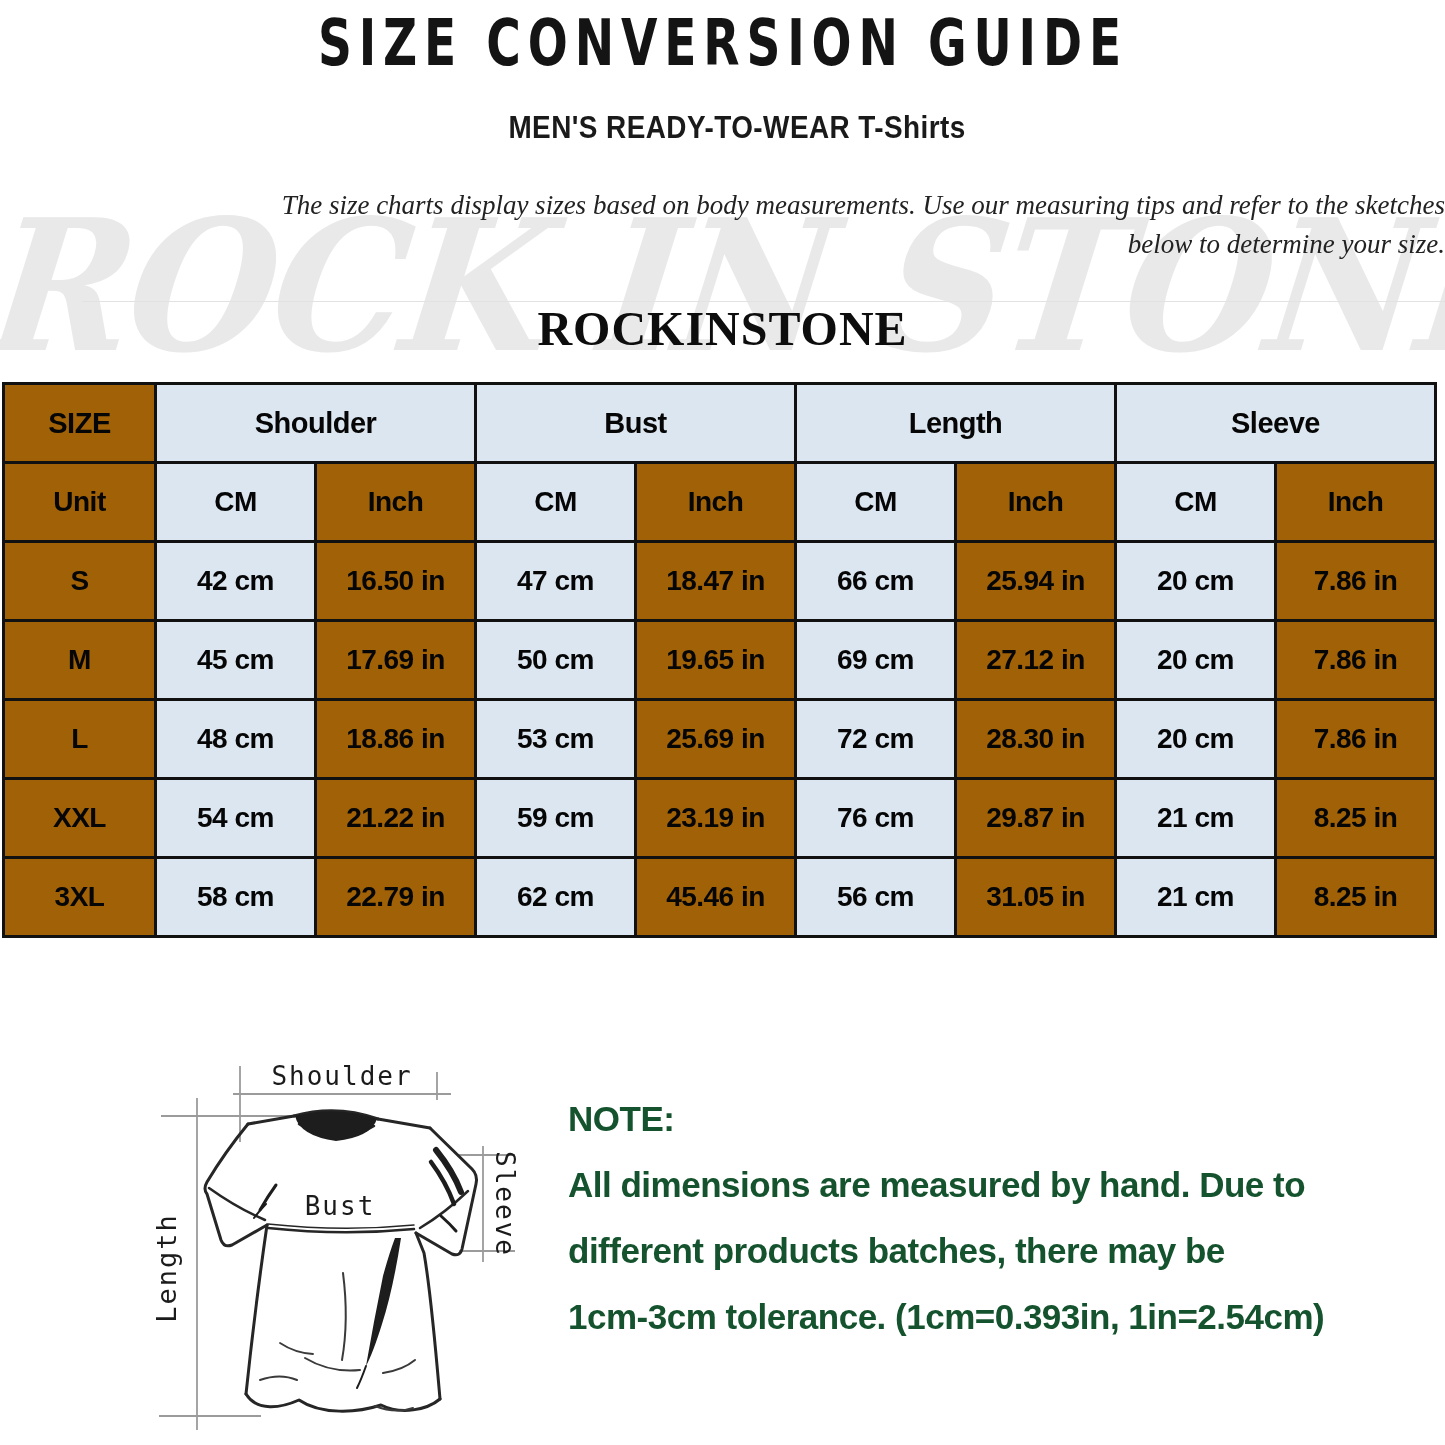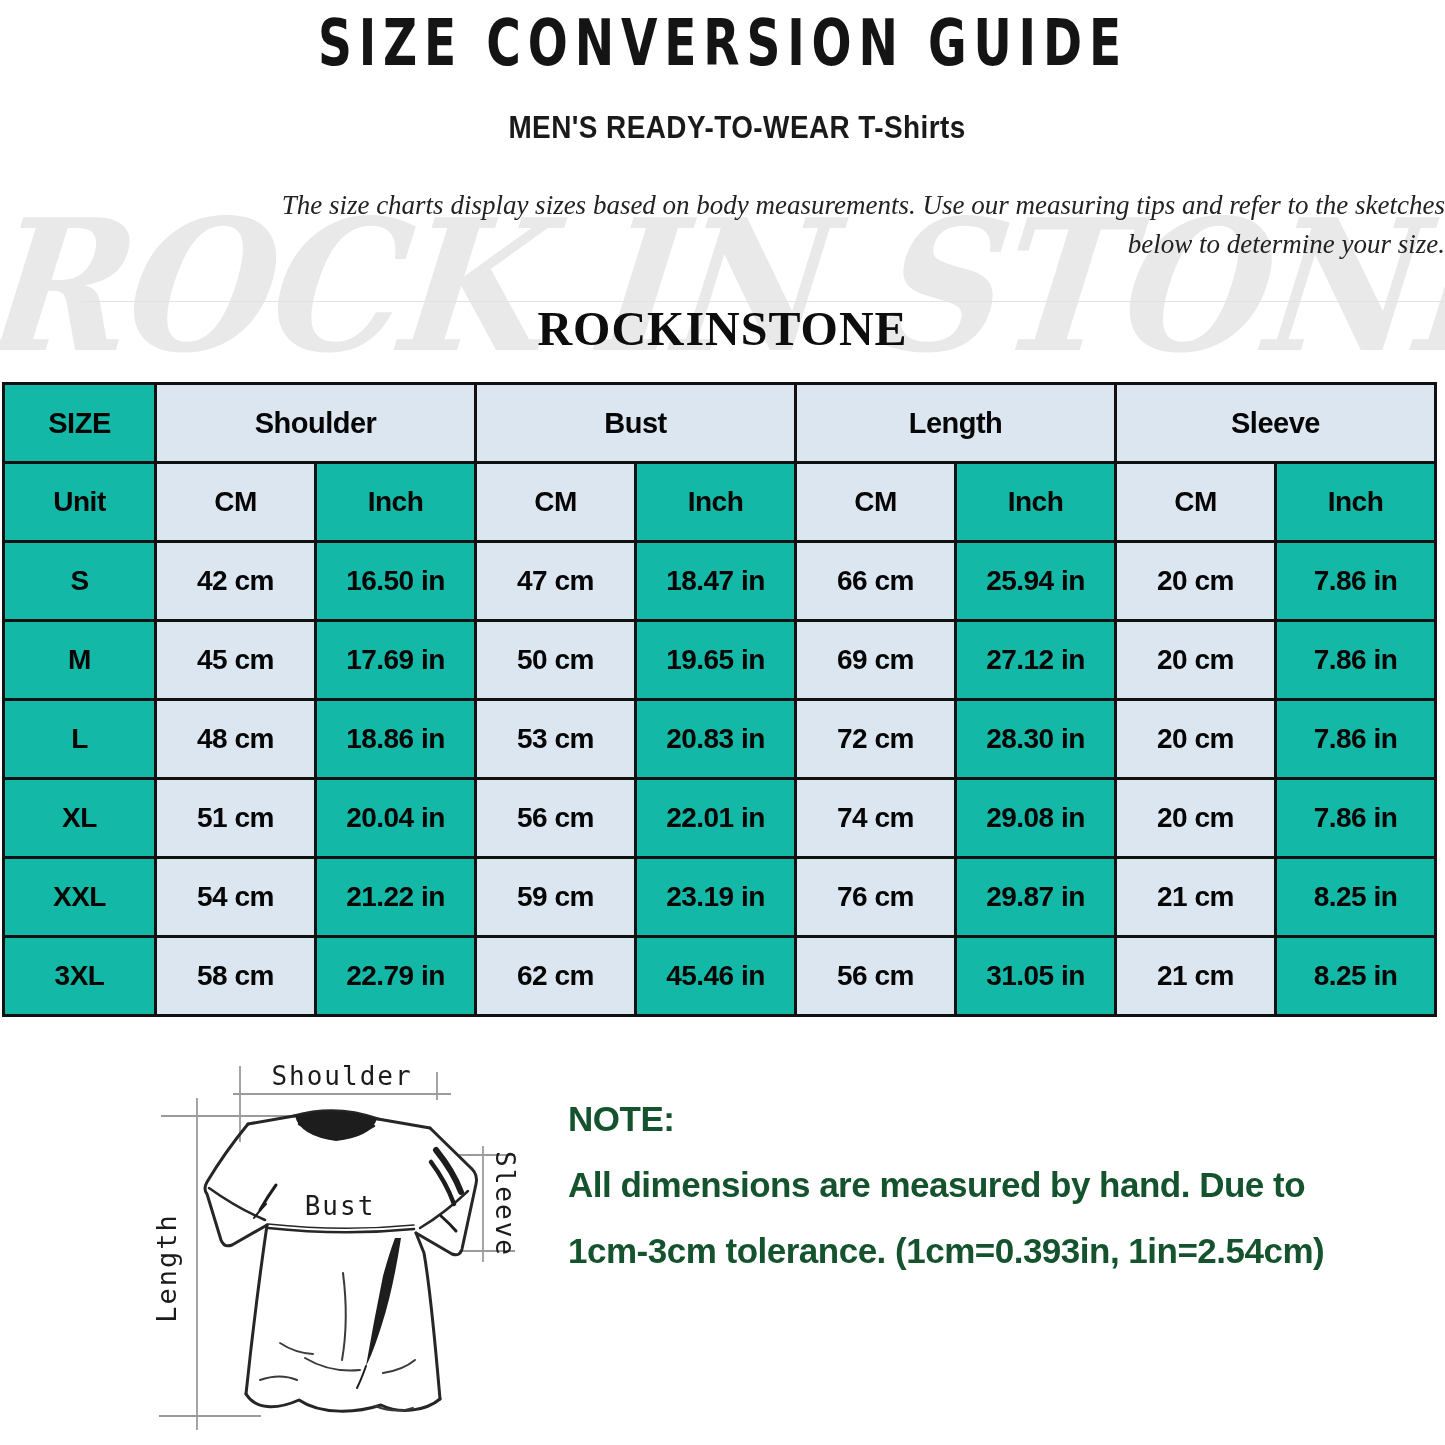--- a/index.html
+++ b/index.html
@@ -35,21 +35,21 @@
     font-size:27px;line-height:39px;color:#222;
   }
   .brand{
     position:absolute;top:288px;left:0;width:100%;text-align:center;z-index:2;
     font-family:"Liberation Serif",serif;font-weight:700;
     font-size:48px;letter-spacing:1px;color:#0d0d0d;margin-top:13px;
   }
   
   table.size-table{
     position:absolute;top:382px;left:2px;z-index:2;
-    border-collapse:collapse;table-layout:fixed;background:#14b8a6;
+    border-collapse:collapse;table-layout:fixed;background:#a16207;
     border:3px solid #111;
     padding-left:40px;
   }
   .size-table th,.size-table td{
     border:3px solid #111;height:76px;padding:0;
     text-align:center;vertical-align:middle;
     font-weight:700;font-size:28px;letter-spacing:-0.5px;color:#060606;
   }
   .size-table th{font-size:29px;}
   .size-table .c{background:#dce6f1;}
@@ -135,34 +135,23 @@
     <td class="c">69 cm</td>
     <td>27.12 in</td>
     <td class="c">20 cm</td>
     <td>7.86 in</td>
   </tr>
   <tr>
     <td>L</td>
     <td class="c">48 cm</td>
     <td>18.86 in</td>
     <td class="c">53 cm</td>
-    <td>20.83 in</td>
+    <td>25.69 in</td>
     <td class="c">72 cm</td>
     <td>28.30 in</td>
-    <td class="c">20 cm</td>
-    <td>7.86 in</td>
-  </tr>
-  <tr>
-    <td>XL</td>
-    <td class="c">51 cm</td>
-    <td>20.04 in</td>
-    <td class="c">56 cm</td>
-    <td>22.01 in</td>
-    <td class="c">74 cm</td>
-    <td>29.08 in</td>
     <td class="c">20 cm</td>
     <td>7.86 in</td>
   </tr>
   <tr>
     <td>XXL</td>
     <td class="c">54 cm</td>
     <td>21.22 in</td>
     <td class="c">59 cm</td>
     <td>23.19 in</td>
     <td class="c">76 cm</td>
@@ -236,14 +225,15 @@
 
   <text class="diag-label" x="197" y="27" text-anchor="middle">Shoulder</text>
   <text class="diag-label" x="195" y="157" text-anchor="middle">Bust</text>
   <text class="diag-label" x="31" y="210" text-anchor="middle" transform="rotate(-90 31 210)" style="font-size:27px">Length</text>
   <text class="diag-label" x="351" y="146" text-anchor="middle" transform="rotate(90 351 146)">Sleeve</text>
 </svg>
 
 <div class="note">
   <div>NOTE:</div>
   <div>All dimensions are measured by hand. Due to</div>
+  <div>different products batches, there may be</div>
   <div>1cm-3cm tolerance. (1cm=0.393in, 1in=2.54cm)</div>
 </div>
 
 </body></html>

